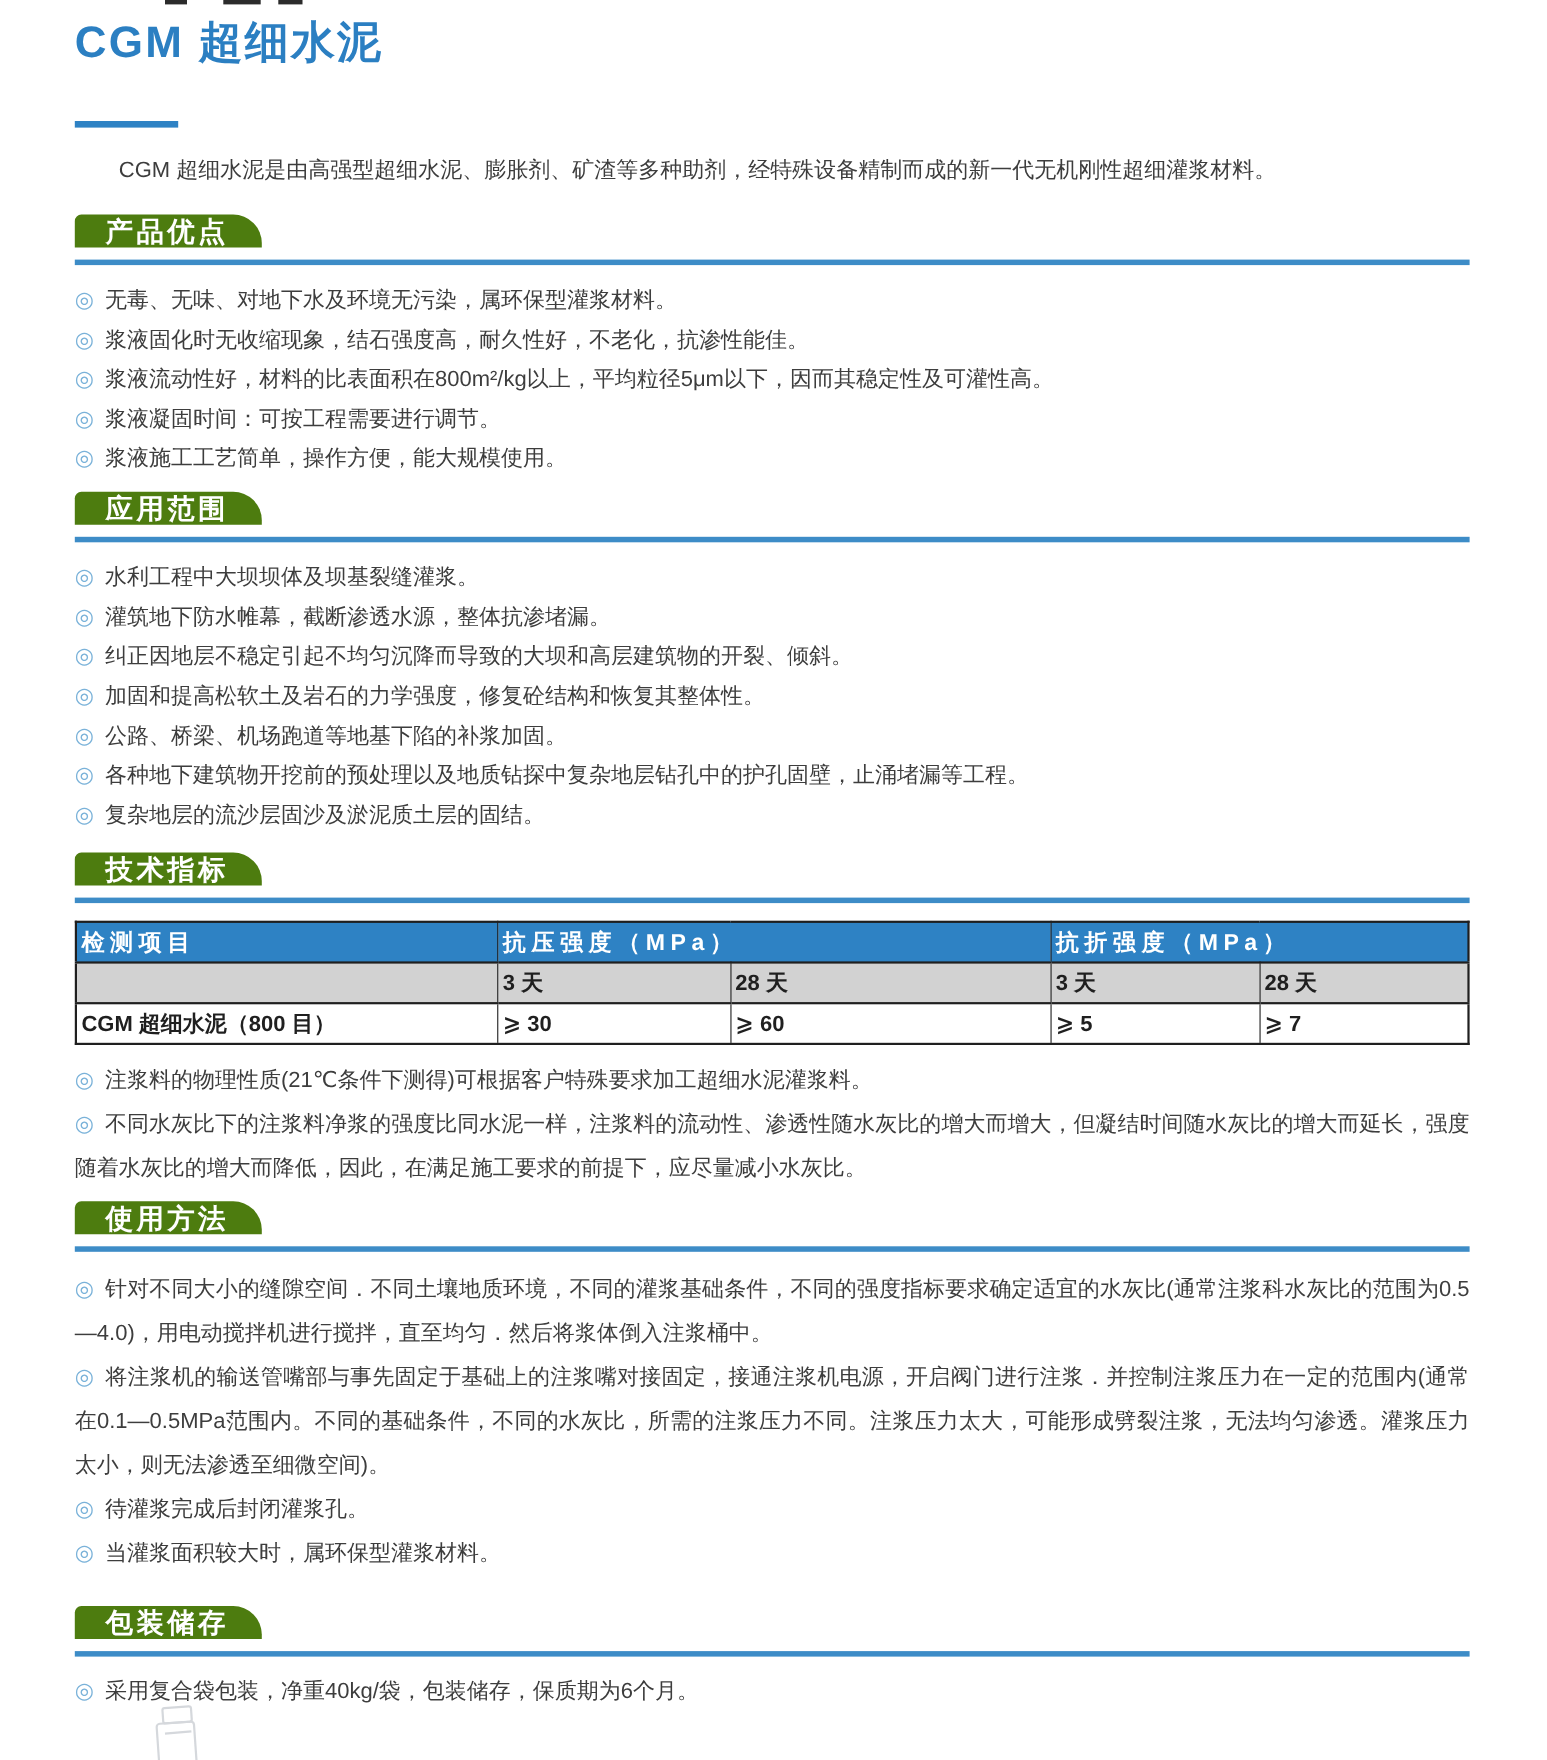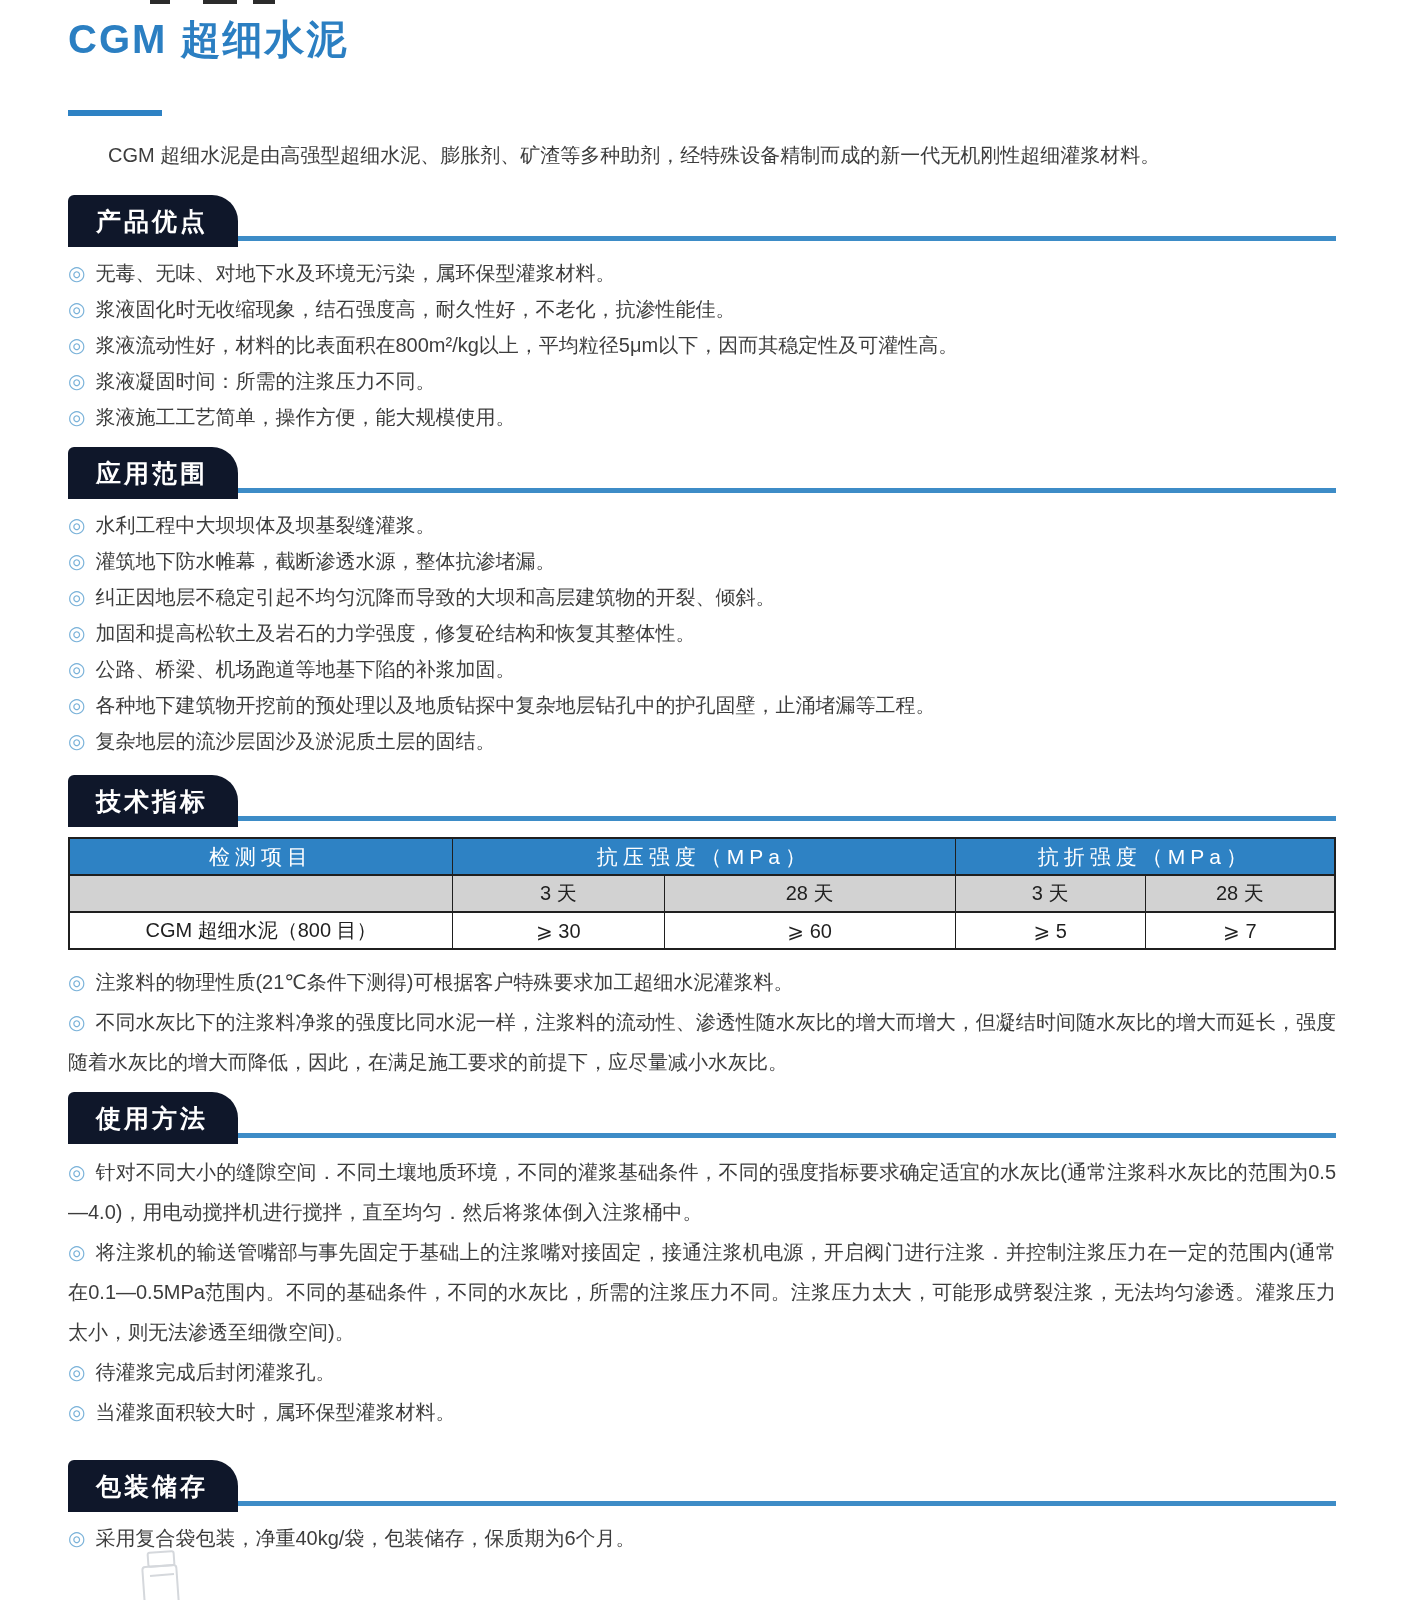--- a/index.html
+++ b/index.html
@@ -21,21 +21,21 @@
   }
   .title-dash { margin-top:46px; width:94px; height:6px; background:#2e82c4; }
 
   .intro { margin-top:24px; font-size:20px; line-height:30px; color:#3d3d3d; text-indent:2em; }
 
   
   .sec-head { position:relative; height:46px; }
   .sec-rule { position:absolute; left:0; right:0; bottom:0; height:5px; background:#3d8cc7; }
   .sec-badge {
     position:relative; z-index:1; display:inline-flex; align-items:center;
-    height:52px; padding:0 30px 0 28px; background:#0f172a; color:#ffffff;
+    height:30px; padding:0 30px 0 28px; background:#4d7c0f; color:#ffffff;
     font-size:25px; font-weight:bold; letter-spacing:3px;
     border-radius:6px 26px 0 0;
   }
 
   .bullets { margin-top:14px; }
   p.b { font-size:20px; color:#3d3d3d; line-height:36px; margin:0; }
   .ring { color:#7ab2d9; margin-right:10px; font-size:20px; }
   .notes p.b, .loose p.b { line-height:40px; text-align:justify; }
 
   .mt-adv   { margin-top:25px; }
@@ -43,22 +43,22 @@
   .mt-specs { margin-top:16px; }
   .mt-usage { margin-top:10px; }
   .mt-store { margin-top:28px; }
 
   
   table.spec {
     width:100%; margin-top:16px; border-collapse:collapse; table-layout:fixed;
     border:2px solid #1f1f1f;
   }
   table.spec td {
-    border:1.5px solid #1f1f1f; text-align:center; vertical-align:middle;
-    height:37px; font-size:20px; color:#1f1f1f; padding:1px 4px;
+    border:1.5px solid #1f1f1f; text-align:left; vertical-align:middle;
+    height:37px; font-size:20px; color:#1f1f1f; padding:1px 4px;font-weight:bold;
   }
   tr.head-row td {
     background:#2e82c4; color:#ffffff; font-size:21px; letter-spacing:5px;
     border-bottom:2px solid #1f1f1f;
   }
   tr.sub-row td { background:#d2d2d2; border-bottom:2px solid #1f1f1f; }
   tr.data-row td { background:#ffffff; }
 
   .notes { margin-top:12px; }
 
@@ -80,21 +80,21 @@
   <p class="intro">CGM 超细水泥是由高强型超细水泥、膨胀剂、矿渣等多种助剂，经特殊设备精制而成的新一代无机刚性超细灌浆材料。</p>
 
   <div class="sec-head mt-adv">
     <div class="sec-rule"></div>
     <span class="sec-badge">产品优点</span>
   </div>
   <div class="bullets">
     <p class="b"><span class="ring">◎</span><span>无毒、无味、对地下水及环境无污染，属环保型灌浆材料。</span></p>
     <p class="b"><span class="ring">◎</span><span>浆液固化时无收缩现象，结石强度高，耐久性好，不老化，抗渗性能佳。</span></p>
     <p class="b"><span class="ring">◎</span><span>浆液流动性好，材料的比表面积在800m²/kg以上，平均粒径5μm以下，因而其稳定性及可灌性高。</span></p>
-    <p class="b"><span class="ring">◎</span><span>浆液凝固时间：所需的注浆压力不同。</span></p>
+    <p class="b"><span class="ring">◎</span><span>浆液凝固时间：可按工程需要进行调节。</span></p>
     <p class="b"><span class="ring">◎</span><span>浆液施工工艺简单，操作方便，能大规模使用。</span></p>
   </div>
 
   <div class="sec-head mt-app">
     <div class="sec-rule"></div>
     <span class="sec-badge">应用范围</span>
   </div>
   <div class="bullets">
     <p class="b"><span class="ring">◎</span><span>水利工程中大坝坝体及坝基裂缝灌浆。</span></p>
     <p class="b"><span class="ring">◎</span><span>灌筑地下防水帷幕，截断渗透水源，整体抗渗堵漏。</span></p>

